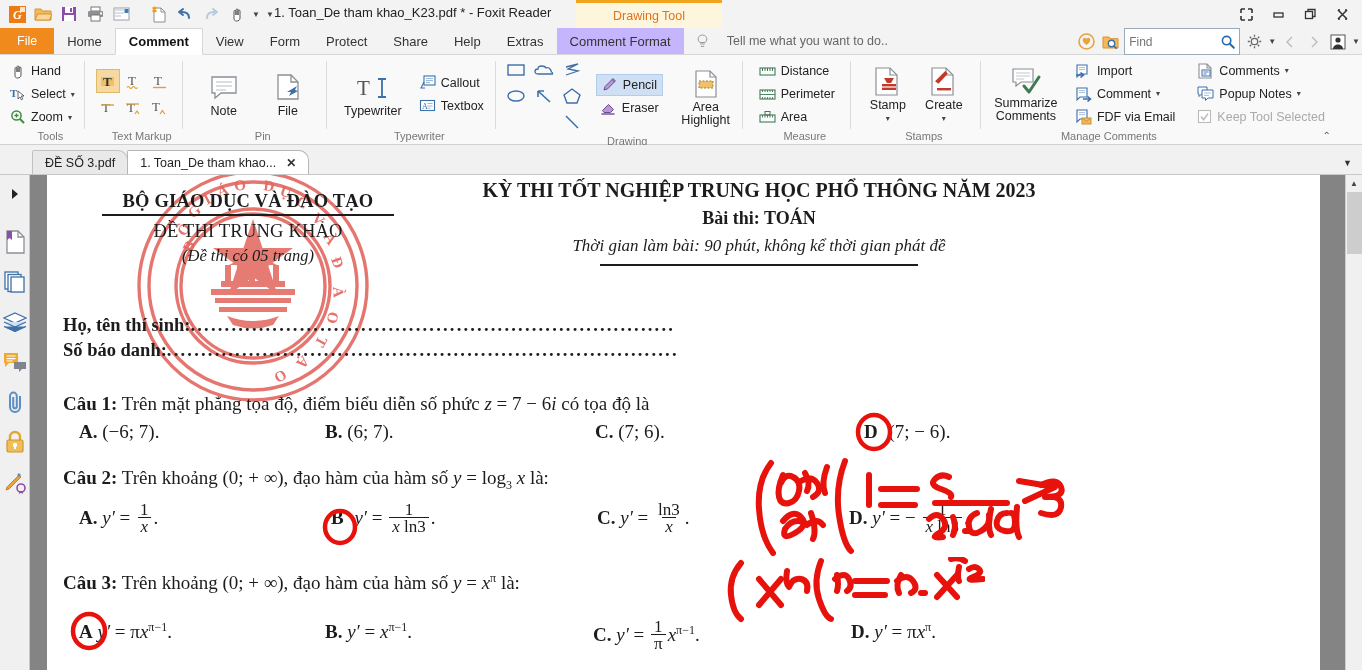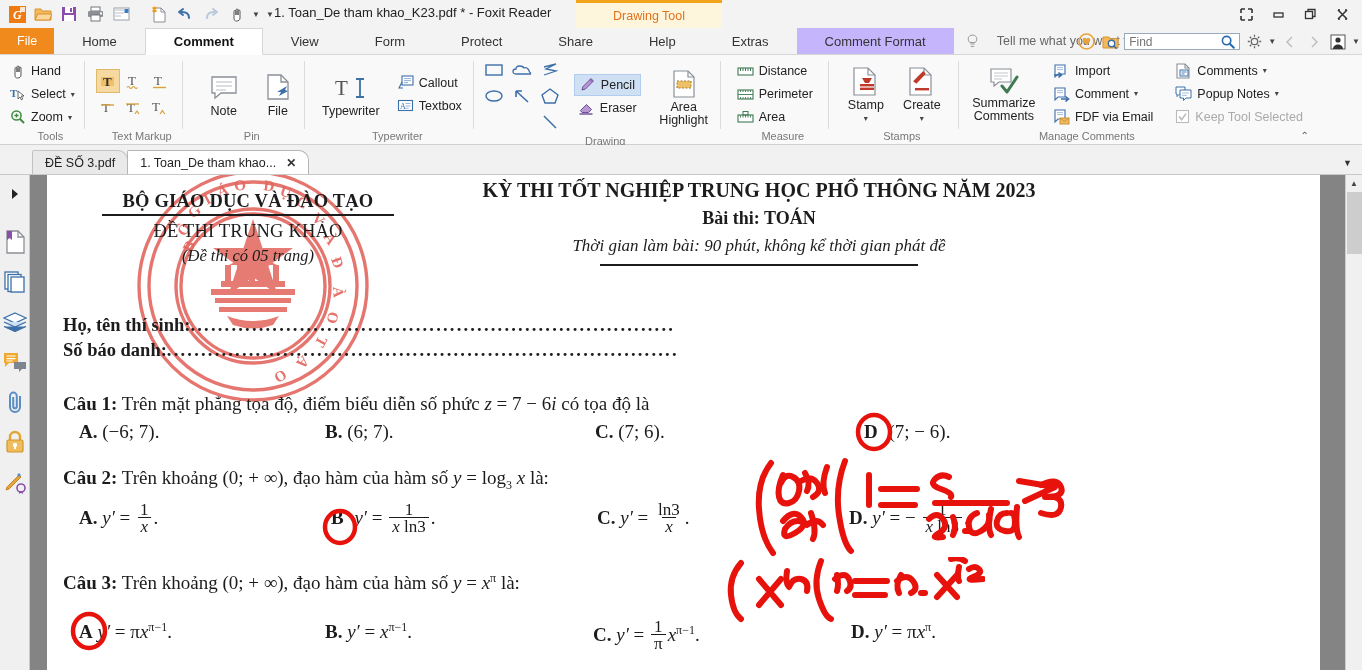--- a/index.html
+++ b/index.html
@@ -38,39 +38,39 @@
     display: flex; align-items: center; justify-content: center;
   }
   .ctx-tool span { font-size: 12.5px; color: #e2721b; }
 
   
   .tabstrip {
     height: 27px; background: #f3f3f3; display: flex; align-items: stretch;
     position: relative; border-bottom: 1px solid #d6d6d6;
   }
   .tab {
-    padding: 0 28px; display: flex; align-items: center; font-size: 13px; color: #333;
+    padding: 0 13px; display: flex; align-items: center; font-size: 13px; color: #333;
     cursor: default; white-space: nowrap;
   }
   .tab.file { background: #f08a1c; color: #fff; padding: 0 17px; font-size:12.5px;}
   .tab.active {
     background: #fff; color: #111; font-weight: bold;
     border-left: 1px solid #d6d6d6; border-right: 1px solid #d6d6d6; border-top: 1px solid #d6d6d6;
     border-bottom: 1px solid #fff; margin-bottom: -1px;
   }
   .tab.ctx { background: #c4b5fd; }
   .tellme {
     display: flex; align-items: center; gap: 18px; margin-left: 12px;
     font-size: 12.5px; color: #666;
   }
   .right-tools {
     position: absolute; right: 2px; top: 0; height: 27px; display: flex; align-items: center; gap: 4px;
   }
   .findbox {
-    width: 116px; height: 17px; border: 1px solid #9ab; background: #fff;
+    width: 116px; height: 27px; border: 1px solid #9ab; background: #fff;
     display: flex; align-items: center; padding: 0 2px 0 4px; position: relative;
   }
   .findbox input {
     border: none; outline: none; width: 92px; font-size: 12px; color: #555;
     font-family: "Liberation Sans", sans-serif; background: transparent;
   }
   .mini-ic { width: 20px; height: 20px; display:flex; align-items:center; justify-content:center; }
   .caret { font-size: 8px; color: #444; }
 
   
@@ -436,21 +436,21 @@
                 <text x="1" y="12" font-size="13" font-family="Liberation Serif, serif" fill="#555">T</text>
                 <path d="M9 15l2.4-3.4L13.8 15" fill="none" stroke="#d8a13c" stroke-width="1.2"></path>
               </svg>
           </div>
         </div>
       </div>
       <div class="group-label">Text Markup</div>
     </div>
 
     <div class="group">
-      <div class="group-body" style="gap:0;padding:3px 0 0 14px;">
+      <div class="group-body" style="gap:10px;padding:3px 12px 0 14px;">
         <div class="big-btn">
           <svg width="30" height="30" viewBox="0 0 30 30">
               <path d="M3 4h24v16H12l-6 5v-5H3z" fill="#fff" stroke="#8a8f96" stroke-width="1.3"></path>
               <path d="M7 9h16M7 13h16M7 17h10" stroke="#b9bec6" stroke-width="1.2"></path>
             </svg>
           <span class="lbl">Note</span>
         </div>
         <div class="big-btn">
           <svg width="30" height="30" viewBox="0 0 30 30">
               <path d="M5 2h13l7 7v17H5z" fill="#fff" stroke="#8a8f96" stroke-width="1.3"></path>

